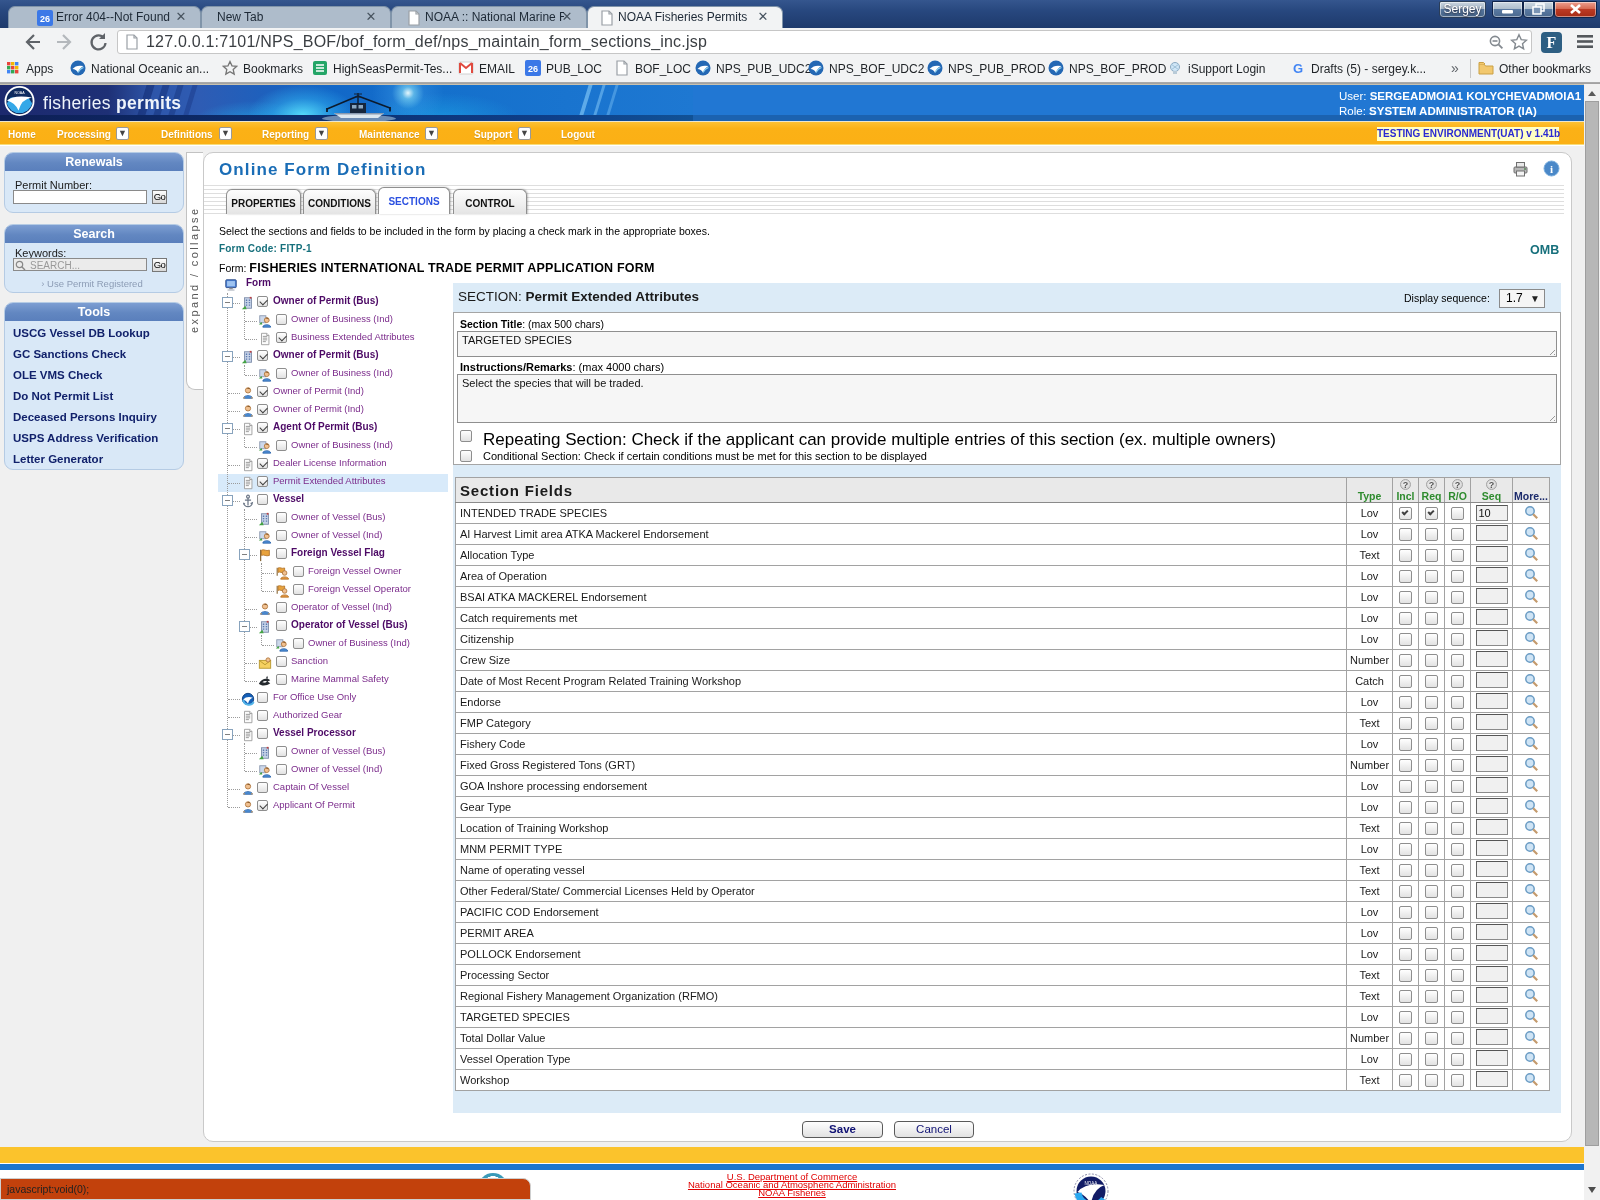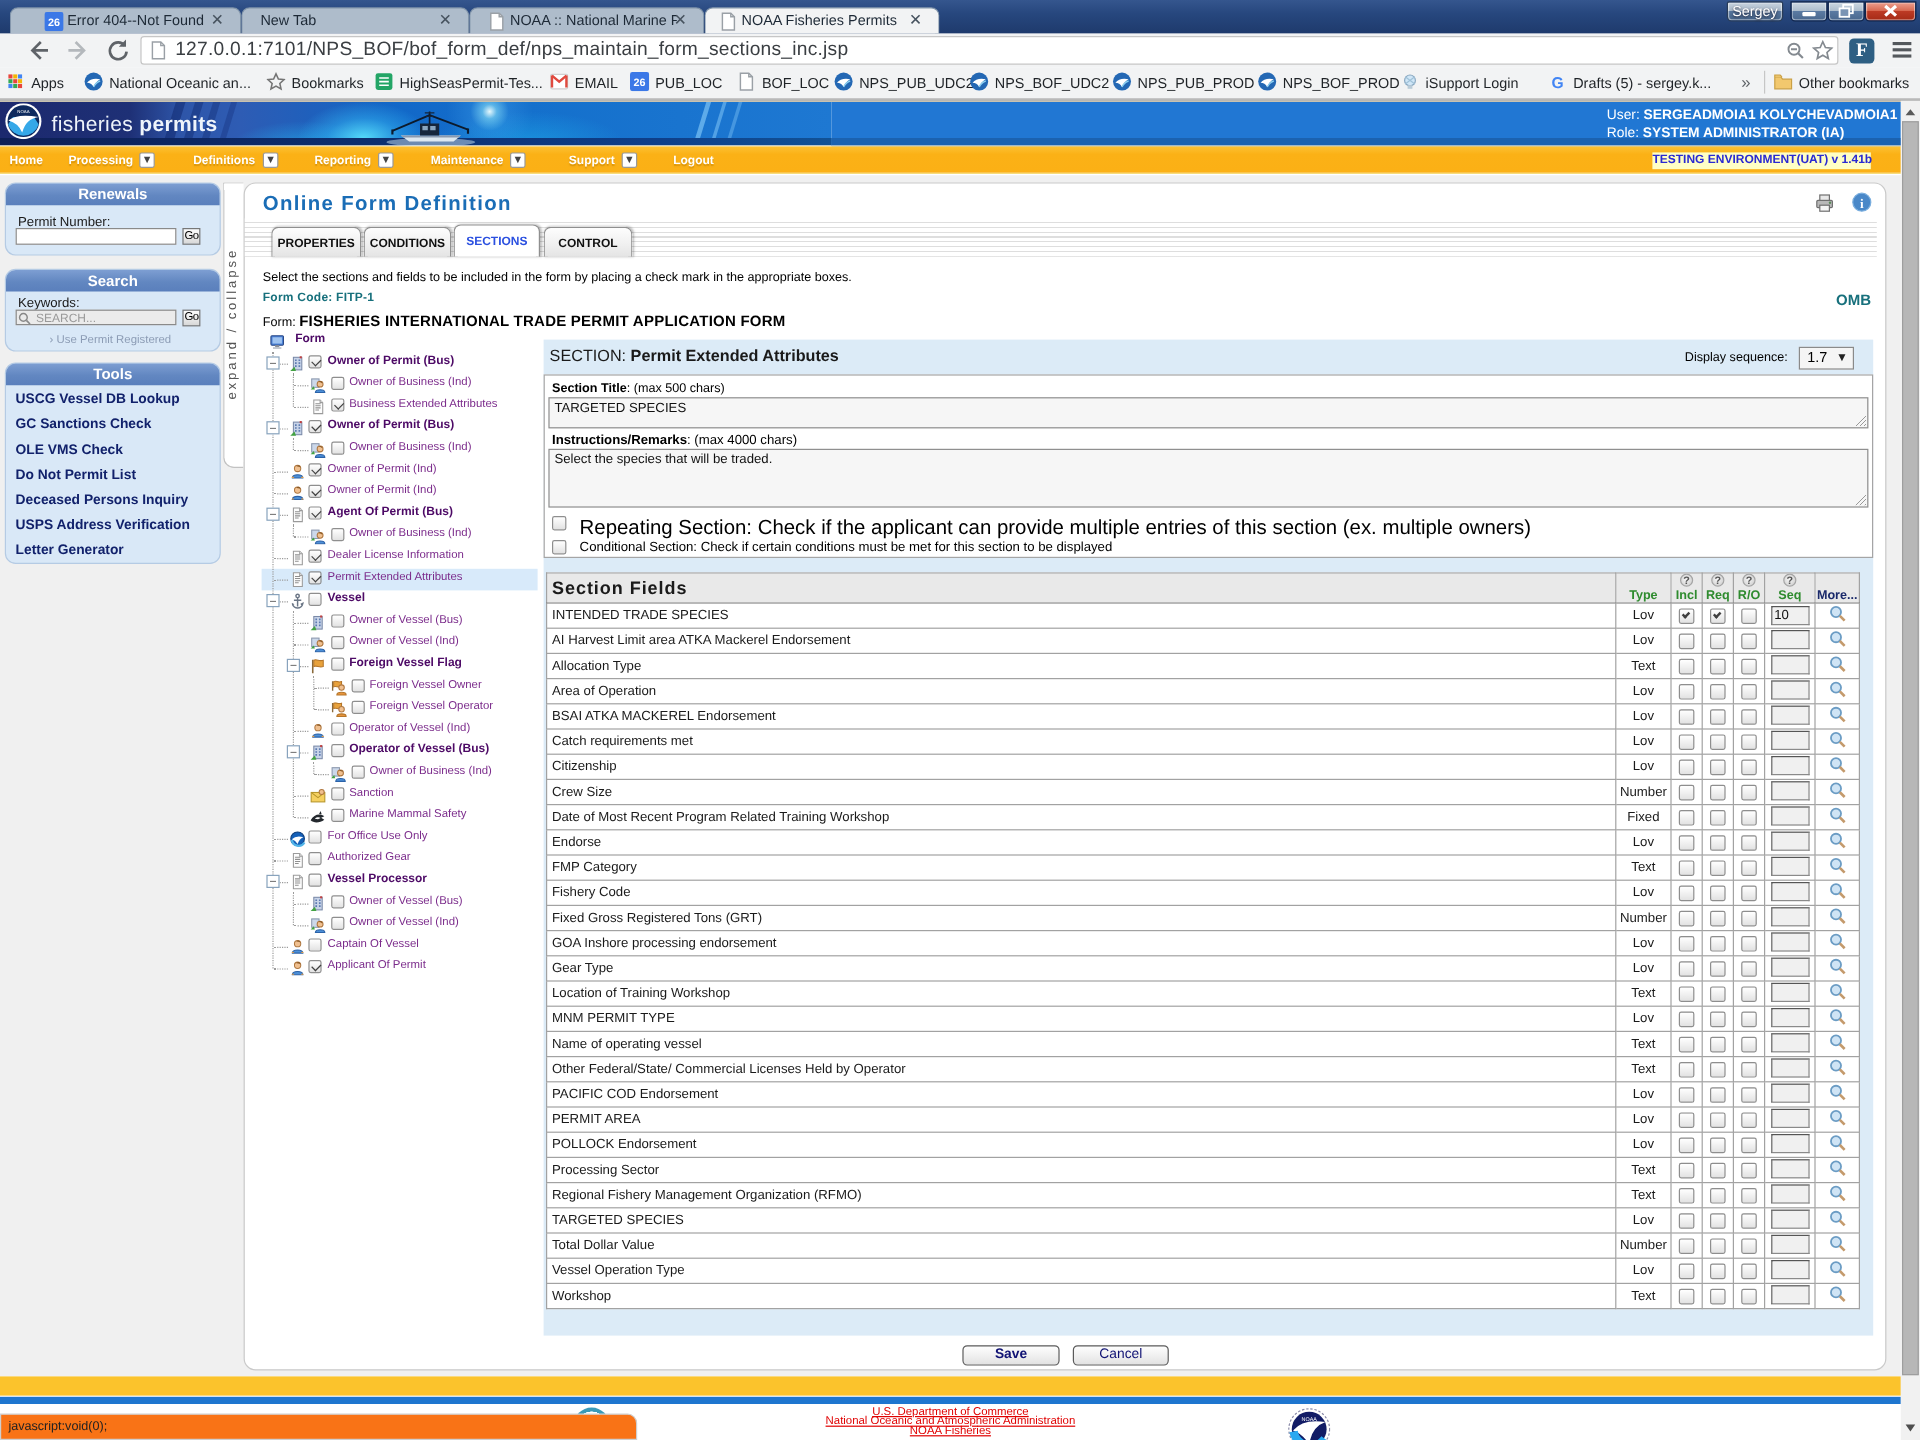--- a/index.html
+++ b/index.html
@@ -74,21 +74,21 @@
 #ft td.c{text-align:center;padding:0}
 #ft td.ghd{color:#2e8b2e;font-weight:bold;font-size:10.5px}
 .qi{display:inline-block;width:11px;height:11px;border-radius:50%;background:radial-gradient(circle at 4px 4px,#f5f5f5,#c9c9c9);border:1px solid #a5a5a5;color:#555;font-size:9px;font-weight:bold;line-height:11px;text-align:center}
 .seqi{display:inline-block;width:32px;height:16px;background:#f0f0f0;border:1px solid #8a8a8a;border-top-color:#555;border-left-color:#666;font-size:11px;text-align:left;line-height:15px;padding-left:2px;color:#111}
 
 .btn{position:absolute;height:17px;background:linear-gradient(180deg,#fefefe 0,#f0f0f0 50%,#e2e2e2 100%);border:1px solid #5a5a5a;border-radius:4px;font-size:11.5px;color:#101274;text-align:center;line-height:15px}
 
 #fyellow{left:0;top:1147px;width:1584px;height:16px;background:#fbc32c}
 #fblue{left:0;top:1164px;width:1584px;height:6px;background:#1e76cf}
 .flink{position:absolute;width:1584px;text-align:center;font-size:9.5px;color:#e00000;text-decoration:underline}
-#statusbox{left:0;top:1178px;width:531px;height:22px;background:#f97316;border:1px solid #cfcfcf;border-radius:0 8px 0 0;font-size:10.5px;color:#222;line-height:20px;padding-left:6px}
+#statusbox{left:0;top:1178px;width:531px;height:22px;background:#c2410c;border:1px solid #cfcfcf;border-radius:0 8px 0 0;font-size:10.5px;color:#222;line-height:20px;padding-left:6px}
 
 #sbar{left:1584px;top:84px;width:16px;height:1116px;background:#f1f1f1}
 #sthumb{position:absolute;left:1px;top:17px;width:14px;height:1045px;background:#b7b7b7;border:1px solid #9e9e9e}
 .sarr{position:absolute;left:4px;width:0;height:0;border-left:4px solid transparent;border-right:4px solid transparent}
 </style></head><body>
 <div class="a" id="titlebar"></div>
 <div class="tab" style="left:8px;width:193px">
     <span class="fv" style="left:28px"><svg style="" width="16" height="16" viewBox="0 0 16 16">
         <rect x="0" y="0" width="16" height="16" rx="2" fill="#3b78e7"></rect>
         <text x="8" y="12" font-size="9" font-weight="bold" fill="#fff" text-anchor="middle" font-family="Liberation Sans">26</text>
@@ -731,21 +731,21 @@
         <td class="c"><span style="display:inline-block;width:13px;height:13px;border:1px solid #8e8e8e;border-radius:2px;background:linear-gradient(180deg,#fff,#e2e2e2);vertical-align:middle"></span></td>
         <td class="c"><span style="display:inline-block;width:13px;height:13px;border:1px solid #8e8e8e;border-radius:2px;background:linear-gradient(180deg,#fff,#e2e2e2);vertical-align:middle"></span></td>
         <td class="c"><span class="seqi"></span></td>
         <td class="c"><svg style="" width="15" height="15" viewBox="0 0 15 15">
             <circle cx="6" cy="6" r="4.2" fill="#cfe4f5" stroke="#6b9cc4" stroke-width="1.5"></circle>
             <path d="M9.2 9.2l4 4" stroke="#c49a6c" stroke-width="2.2"></path>
           </svg></td>
       </tr>
       <tr>
         <td>Date of Most Recent Program Related Training Workshop</td>
-        <td class="c">Fixed</td>
+        <td class="c">Catch</td>
         <td class="c"><span style="display:inline-block;width:13px;height:13px;border:1px solid #8e8e8e;border-radius:2px;background:linear-gradient(180deg,#fff,#e2e2e2);vertical-align:middle"></span></td>
         <td class="c"><span style="display:inline-block;width:13px;height:13px;border:1px solid #8e8e8e;border-radius:2px;background:linear-gradient(180deg,#fff,#e2e2e2);vertical-align:middle"></span></td>
         <td class="c"><span style="display:inline-block;width:13px;height:13px;border:1px solid #8e8e8e;border-radius:2px;background:linear-gradient(180deg,#fff,#e2e2e2);vertical-align:middle"></span></td>
         <td class="c"><span class="seqi"></span></td>
         <td class="c"><svg style="" width="15" height="15" viewBox="0 0 15 15">
             <circle cx="6" cy="6" r="4.2" fill="#cfe4f5" stroke="#6b9cc4" stroke-width="1.5"></circle>
             <path d="M9.2 9.2l4 4" stroke="#c49a6c" stroke-width="2.2"></path>
           </svg></td>
       </tr>
       <tr>

